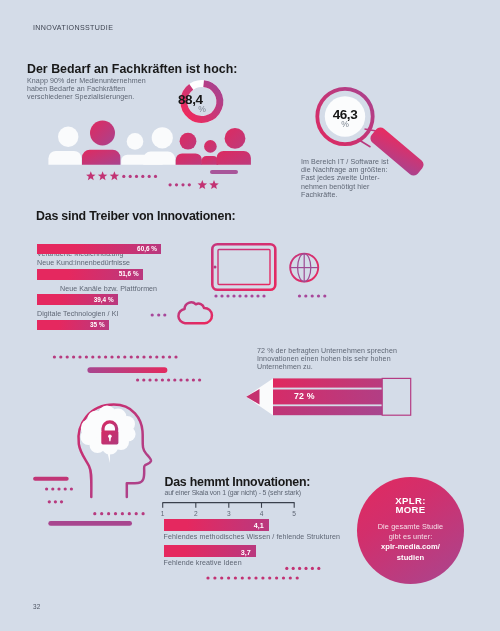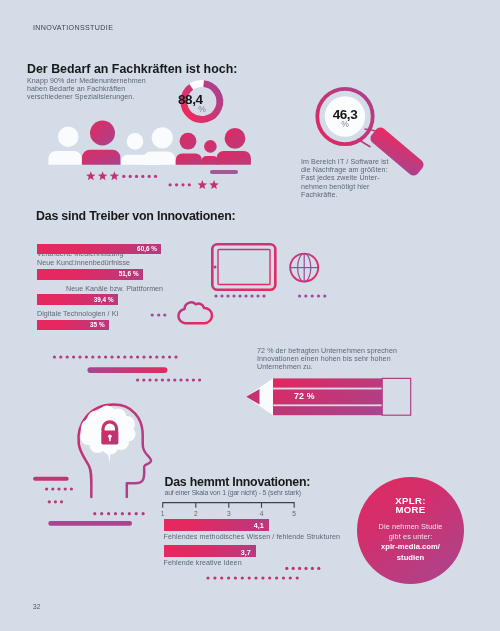--- a/index.html
+++ b/index.html
@@ -144,21 +144,21 @@
           <div class="barval" style="position: absolute; right: 4px; top: 1.4px;">60,6 %</div>
         </div>
       </div>
       <div style="position: absolute; left: 0px; top: 25.3px;">
         <div class="barlabel" style="position: absolute; left: 0px; top: 0px; white-space: nowrap;">Neue Kund:innenbedürfnisse</div>
         <div style="position: absolute; left: 0px; top: 9.8px; width: 105.6px; height: 10.5px; background: linear-gradient(95deg, rgb(229, 40, 95) 0%, rgb(229, 40, 95) 30%, rgb(185, 57, 127) 100%);">
           <div class="barval" style="position: absolute; right: 4px; top: 1.4px;">51,6 %</div>
         </div>
       </div>
       <div style="position: absolute; left: 0px; top: 50.6px;">
-        <div class="barlabel" style="position: absolute; left: 16px; top: 0px; white-space: nowrap; padding-left: 13px;">Neue Kanäle bzw. Plattformen</div>
+        <div class="barlabel" style="position: absolute; left: 10px; top: 0px; white-space: nowrap; padding-left: 13px;">Neue Kanäle bzw. Plattformen</div>
         <div style="position: absolute; left: 0px; top: 9.8px; width: 80.6px; height: 10.5px; background: linear-gradient(95deg, rgb(229, 40, 95) 0%, rgb(229, 40, 95) 30%, rgb(185, 57, 127) 100%);">
           <div class="barval" style="position: absolute; right: 4px; top: 1.4px;">39,4 %</div>
         </div>
       </div>
       <div style="position: absolute; left: 0px; top: 75.9px;">
         <div class="barlabel" style="position: absolute; left: 0px; top: 0px; white-space: nowrap;">Digitale Technologien / KI</div>
         <div style="position: absolute; left: 0px; top: 9.8px; width: 71.6px; height: 10.5px; background: linear-gradient(95deg, rgb(229, 40, 95) 0%, rgb(229, 40, 95) 30%, rgb(185, 57, 127) 100%);">
           <div class="barval" style="position: absolute; right: 4px; top: 1.4px;">35 %</div>
         </div>
       </div>
@@ -422,21 +422,21 @@
         <circle cx="297.2" cy="578" r="1.6"></circle>
       </g>
   </svg>
 
   <div class="abs" style="left:357px;top:476.5px;width:107px;height:107px;border-radius:54px;background:linear-gradient(145deg,#e22a5f 0%,#d22f6c 35%,#a8468f 100%);">
     <div style="position:absolute;left:0;top:20.5px;width:107px;text-align:center;font-size:9.6px;font-weight:bold;color:#fff;line-height:8.7px;letter-spacing:0.3px;">
       <div>XPLR:</div>
       <div>MORE</div>
     </div>
     <div style="position:absolute;left:0;top:45px;width:107px;text-align:center;font-size:7.3px;color:#f6e2ea;line-height:10.2px;letter-spacing:0.1px;">
-      <div>Die nehmen Studie</div>
+      <div>Die gesamte Studie</div>
       <div>gibt es unter:</div>
     </div>
     <div style="position:absolute;left:0;top:65.5px;width:107px;text-align:center;font-size:7.6px;font-weight:bold;color:#fff;line-height:10.6px;letter-spacing:0.05px;">
       <div>xplr-media.com/</div>
       <div>studien</div>
     </div>
   </div>
 
   <div class="abs pagenum" style="left:33px;top:603px;">32</div>
 </div>

